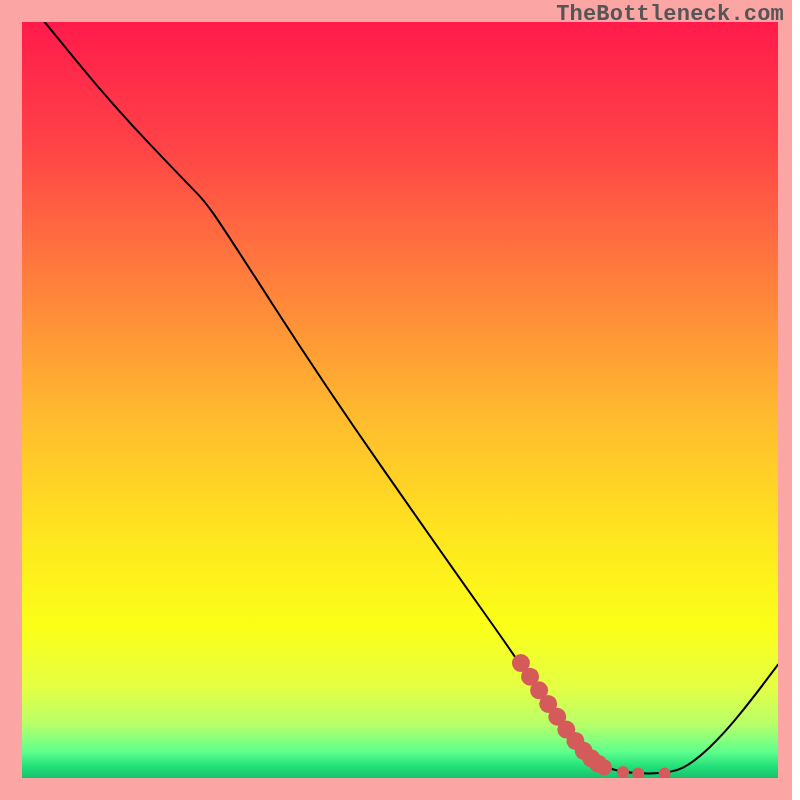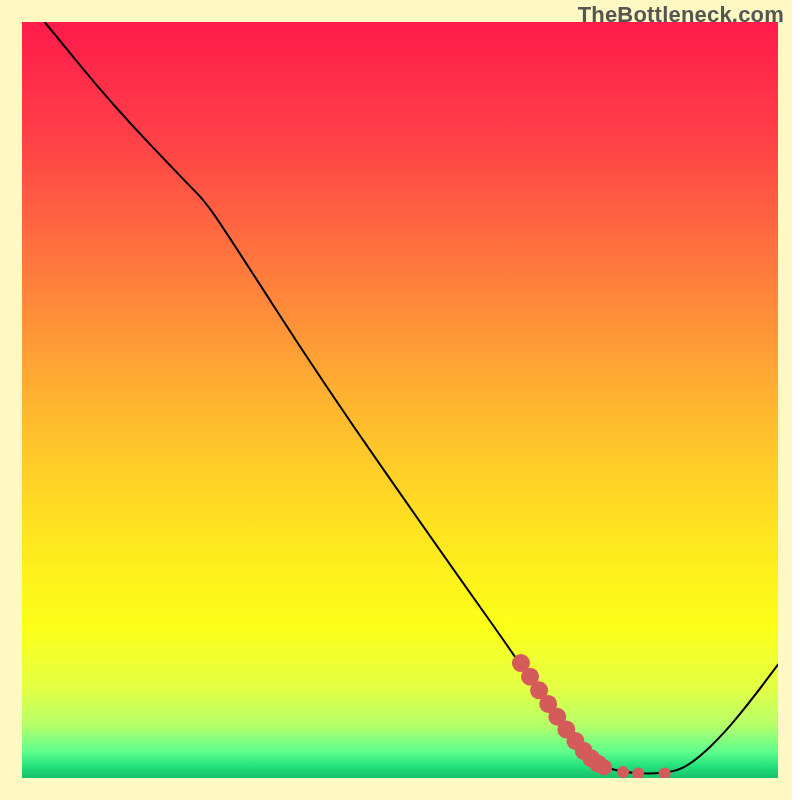--- a/index.html
+++ b/index.html
@@ -8,21 +8,22 @@
     width: 800px;
     height: 800px;
     overflow: hidden;
     background: #ffffff;
     font-family: Arial, Helvetica, sans-serif;
   }
   .outer {
     position: relative;
     width: 792px;
     height: 800px;
-    background: #fef9c3;
+    background: #fca5a5;
+    font-family: Liberation Mono, monospace;
   }
   .watermark {
     position: absolute;
     top: 2px;
     right: 8px;
     font-size: 22px;
     font-weight: 600;
     color: #555555;
     letter-spacing: 0.2px;
     z-index: 5;

